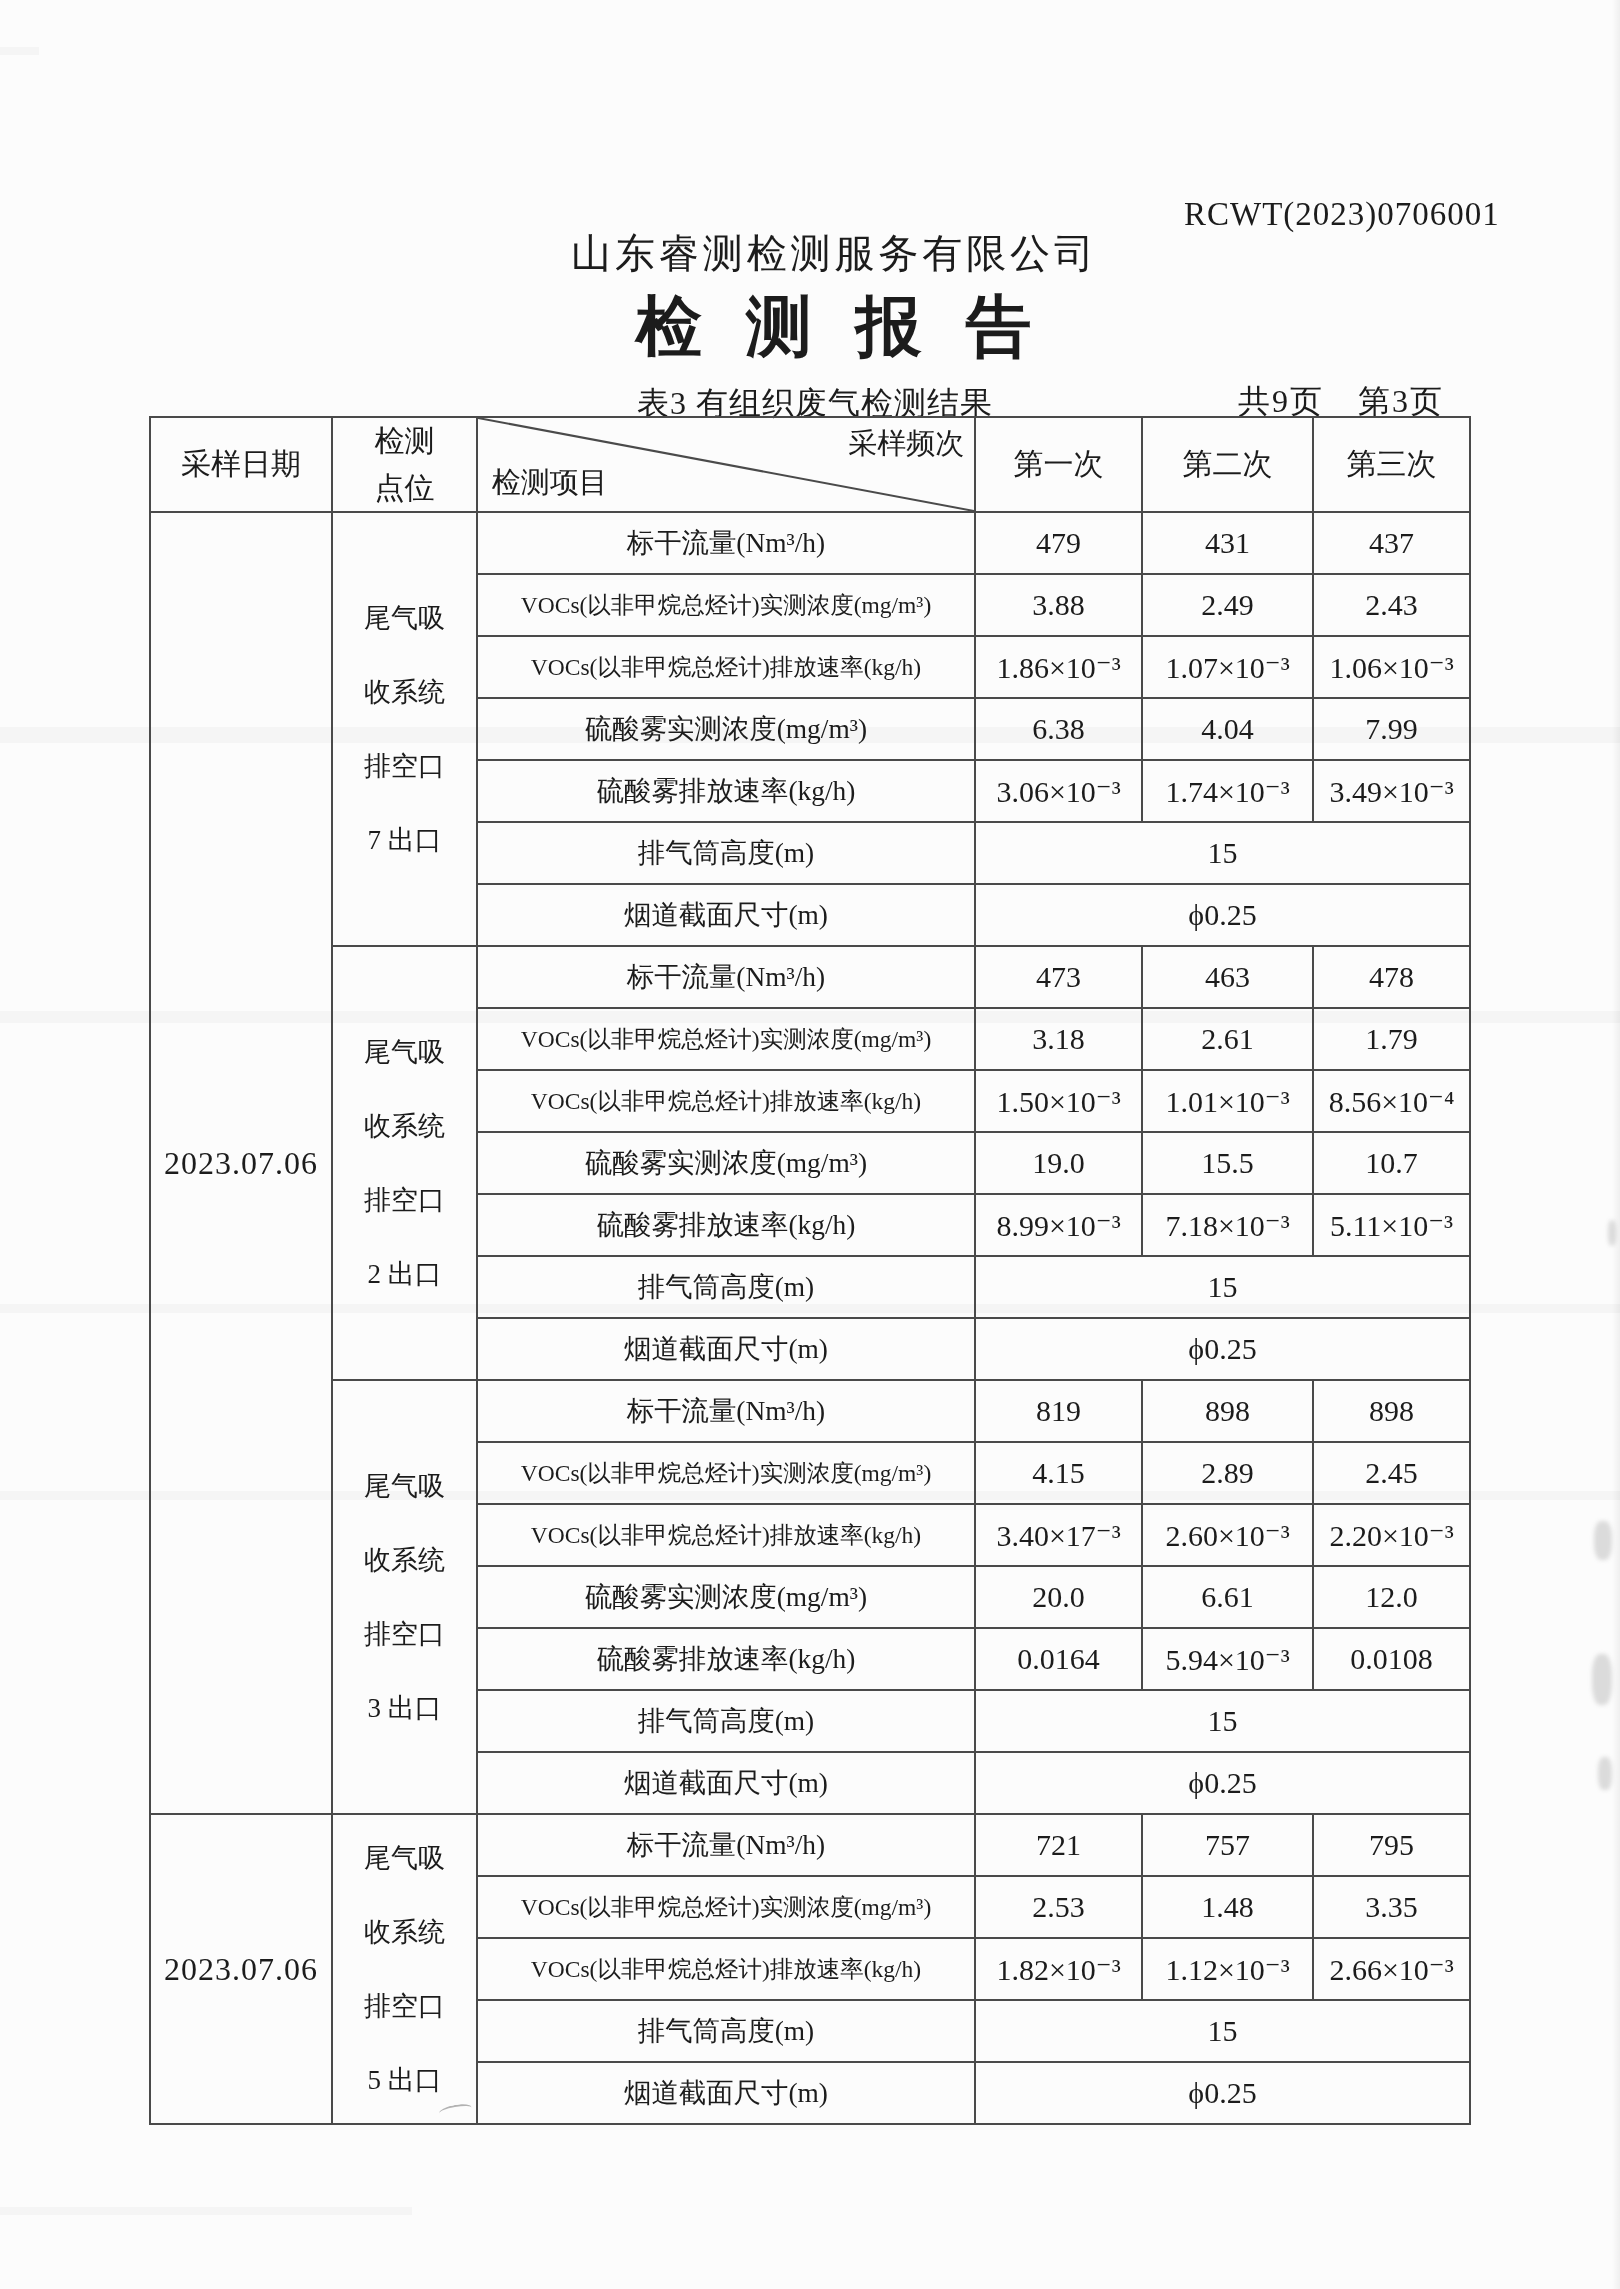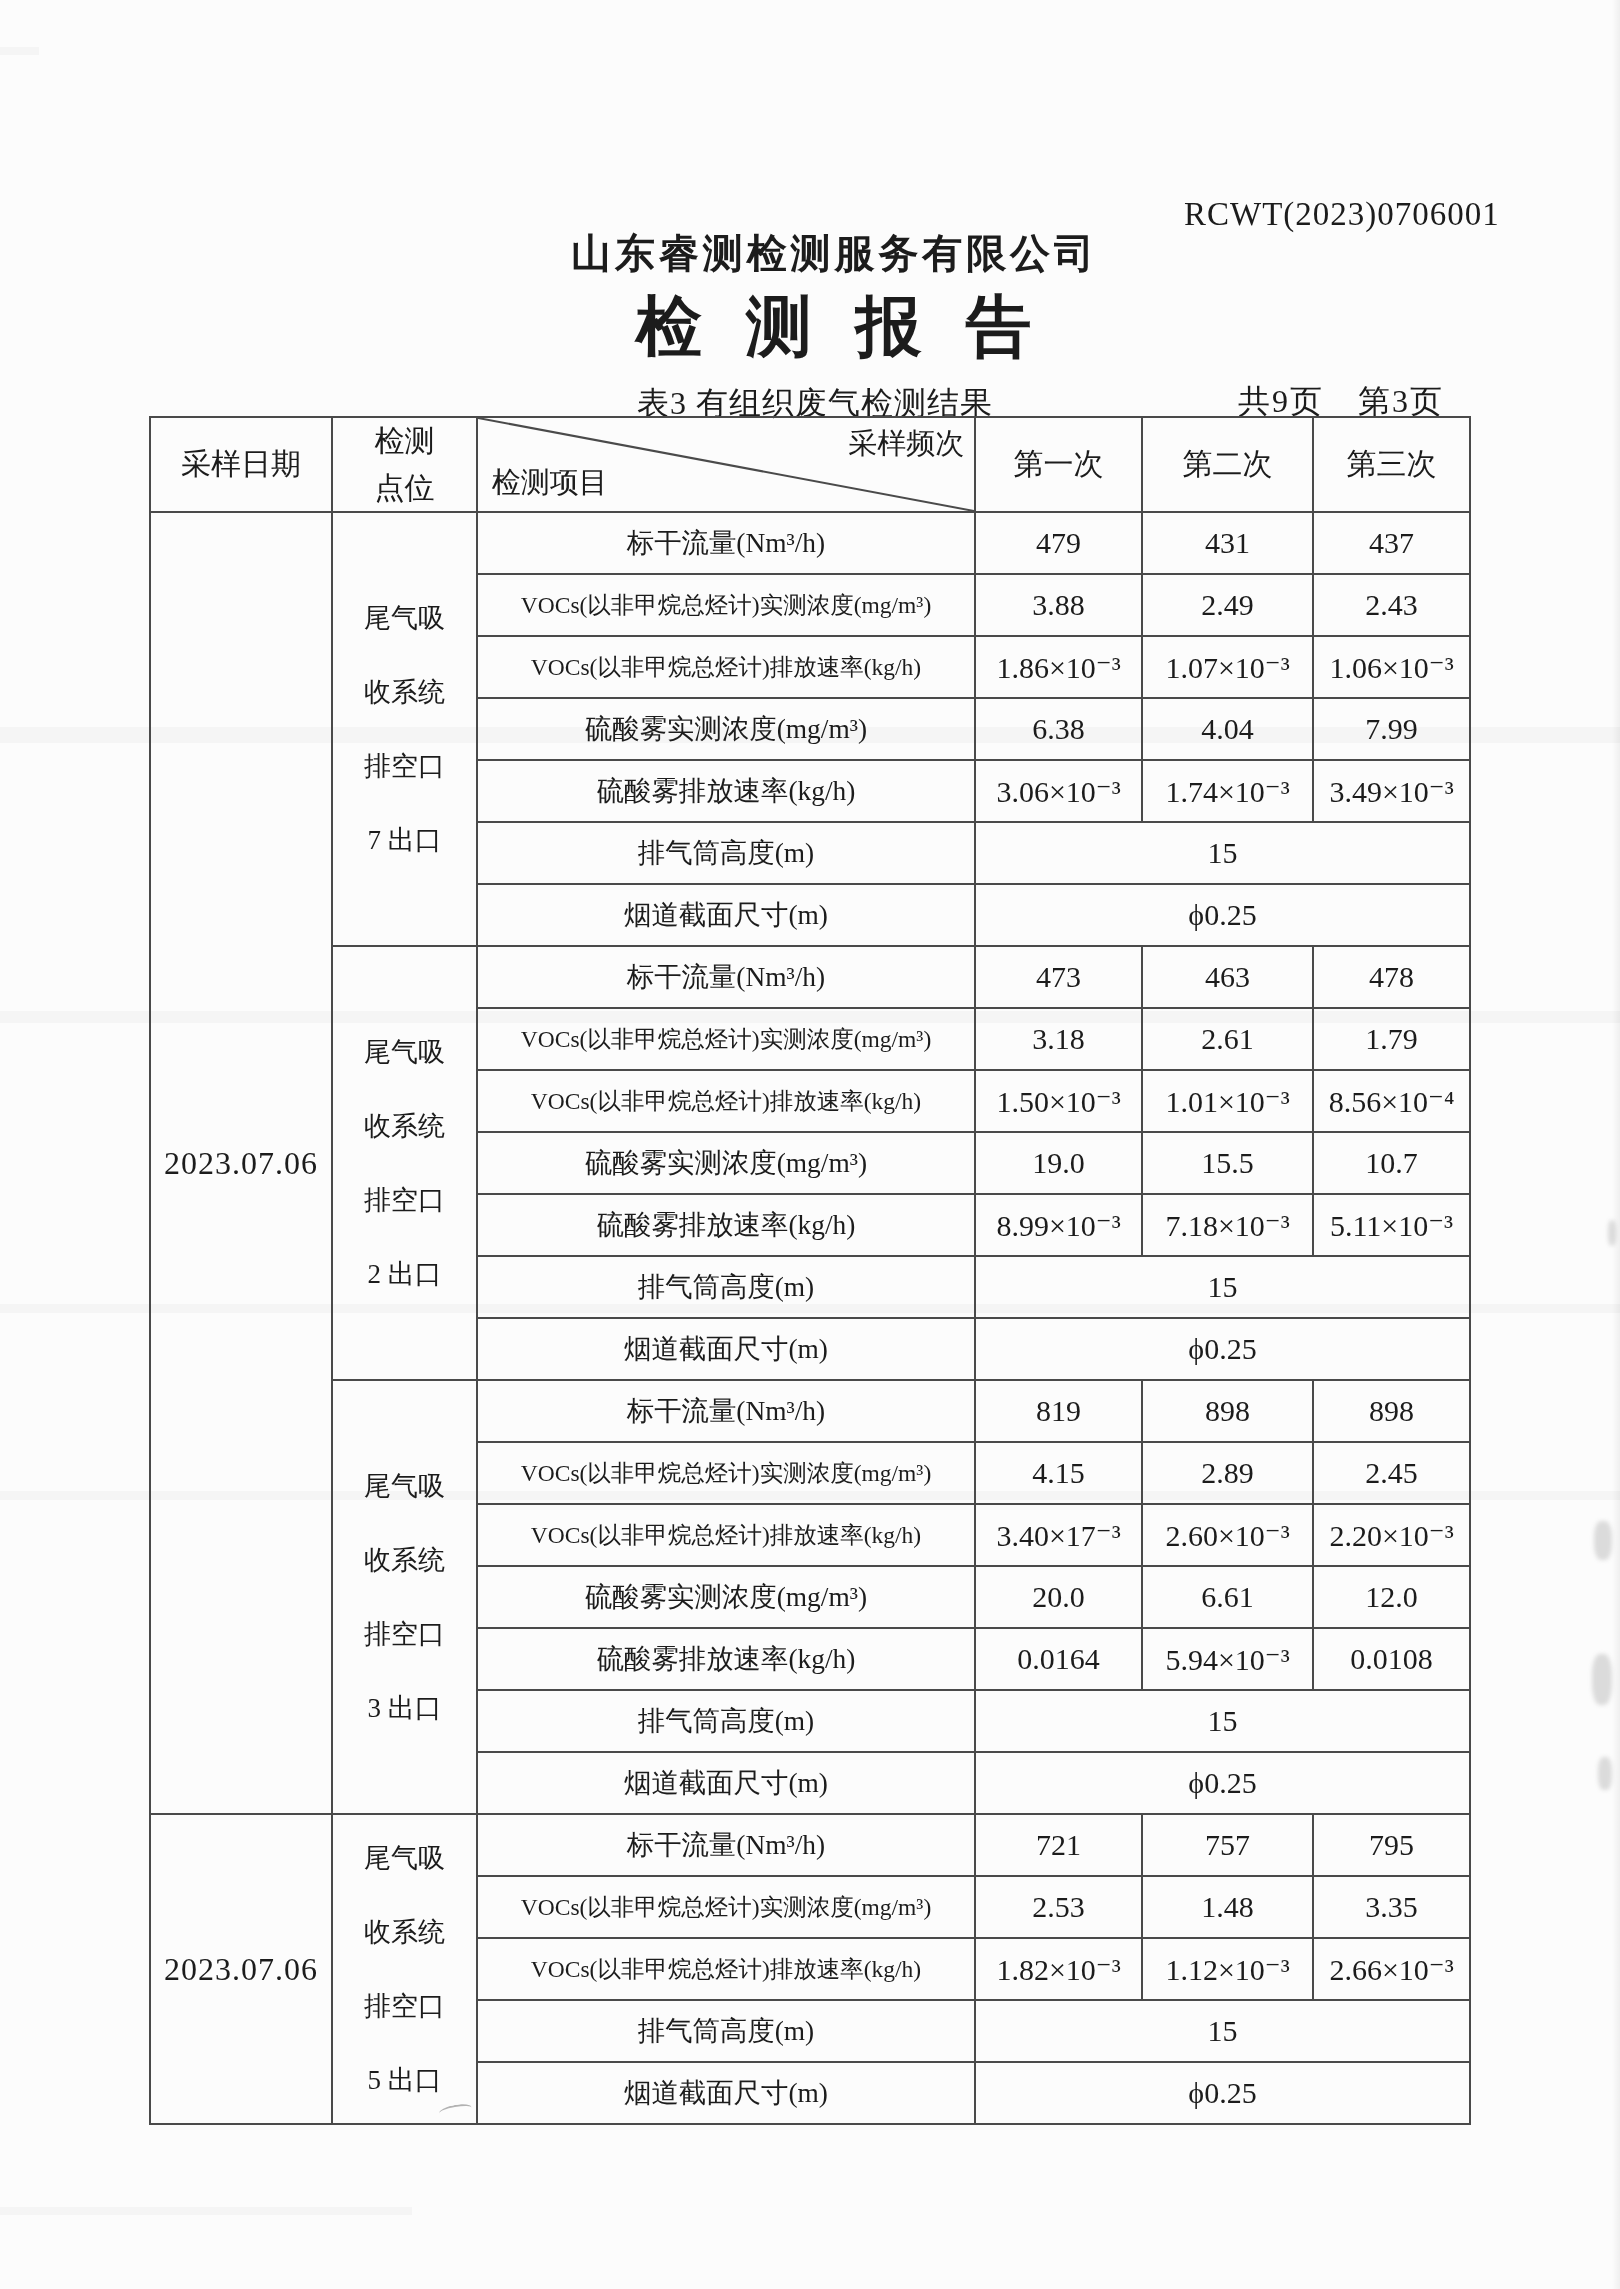--- a/index.html
+++ b/index.html
@@ -11,21 +11,21 @@
   body{
     width:1620px;height:2290px;
     background:var(--paper);
     position:relative;
     overflow:hidden;
     color:var(--ink);
     font-family:"Liberation Serif","DejaVu Serif",serif;
   }
   .report-no{position:absolute;top:196px;left:1184px;font-size:33px;letter-spacing:1px;}
   .company{position:absolute;top:226px;left:0;width:1620px;text-align:center;
-    padding-left:49px;box-sizing:border-box;font-size:40px;letter-spacing:3.9px;font-weight:bold;}
+    padding-left:49px;box-sizing:border-box;font-size:40px;letter-spacing:3.9px;}
   .doc-title{position:absolute;top:282px;left:0;width:1612px;text-align:center;
     padding-left:69px;box-sizing:border-box;font-size:66px;font-weight:bold;letter-spacing:13.7px;}
   .table-caption{position:absolute;top:382px;left:637px;font-size:32px;letter-spacing:1px;text-align:right;}
   .page-info{position:absolute;top:380px;left:1238px;font-size:32px;letter-spacing:2px;}
 
   table.results{
     position:absolute;top:416px;left:149px;
     border-collapse:collapse;table-layout:fixed;
     font-size:29px;
   }

